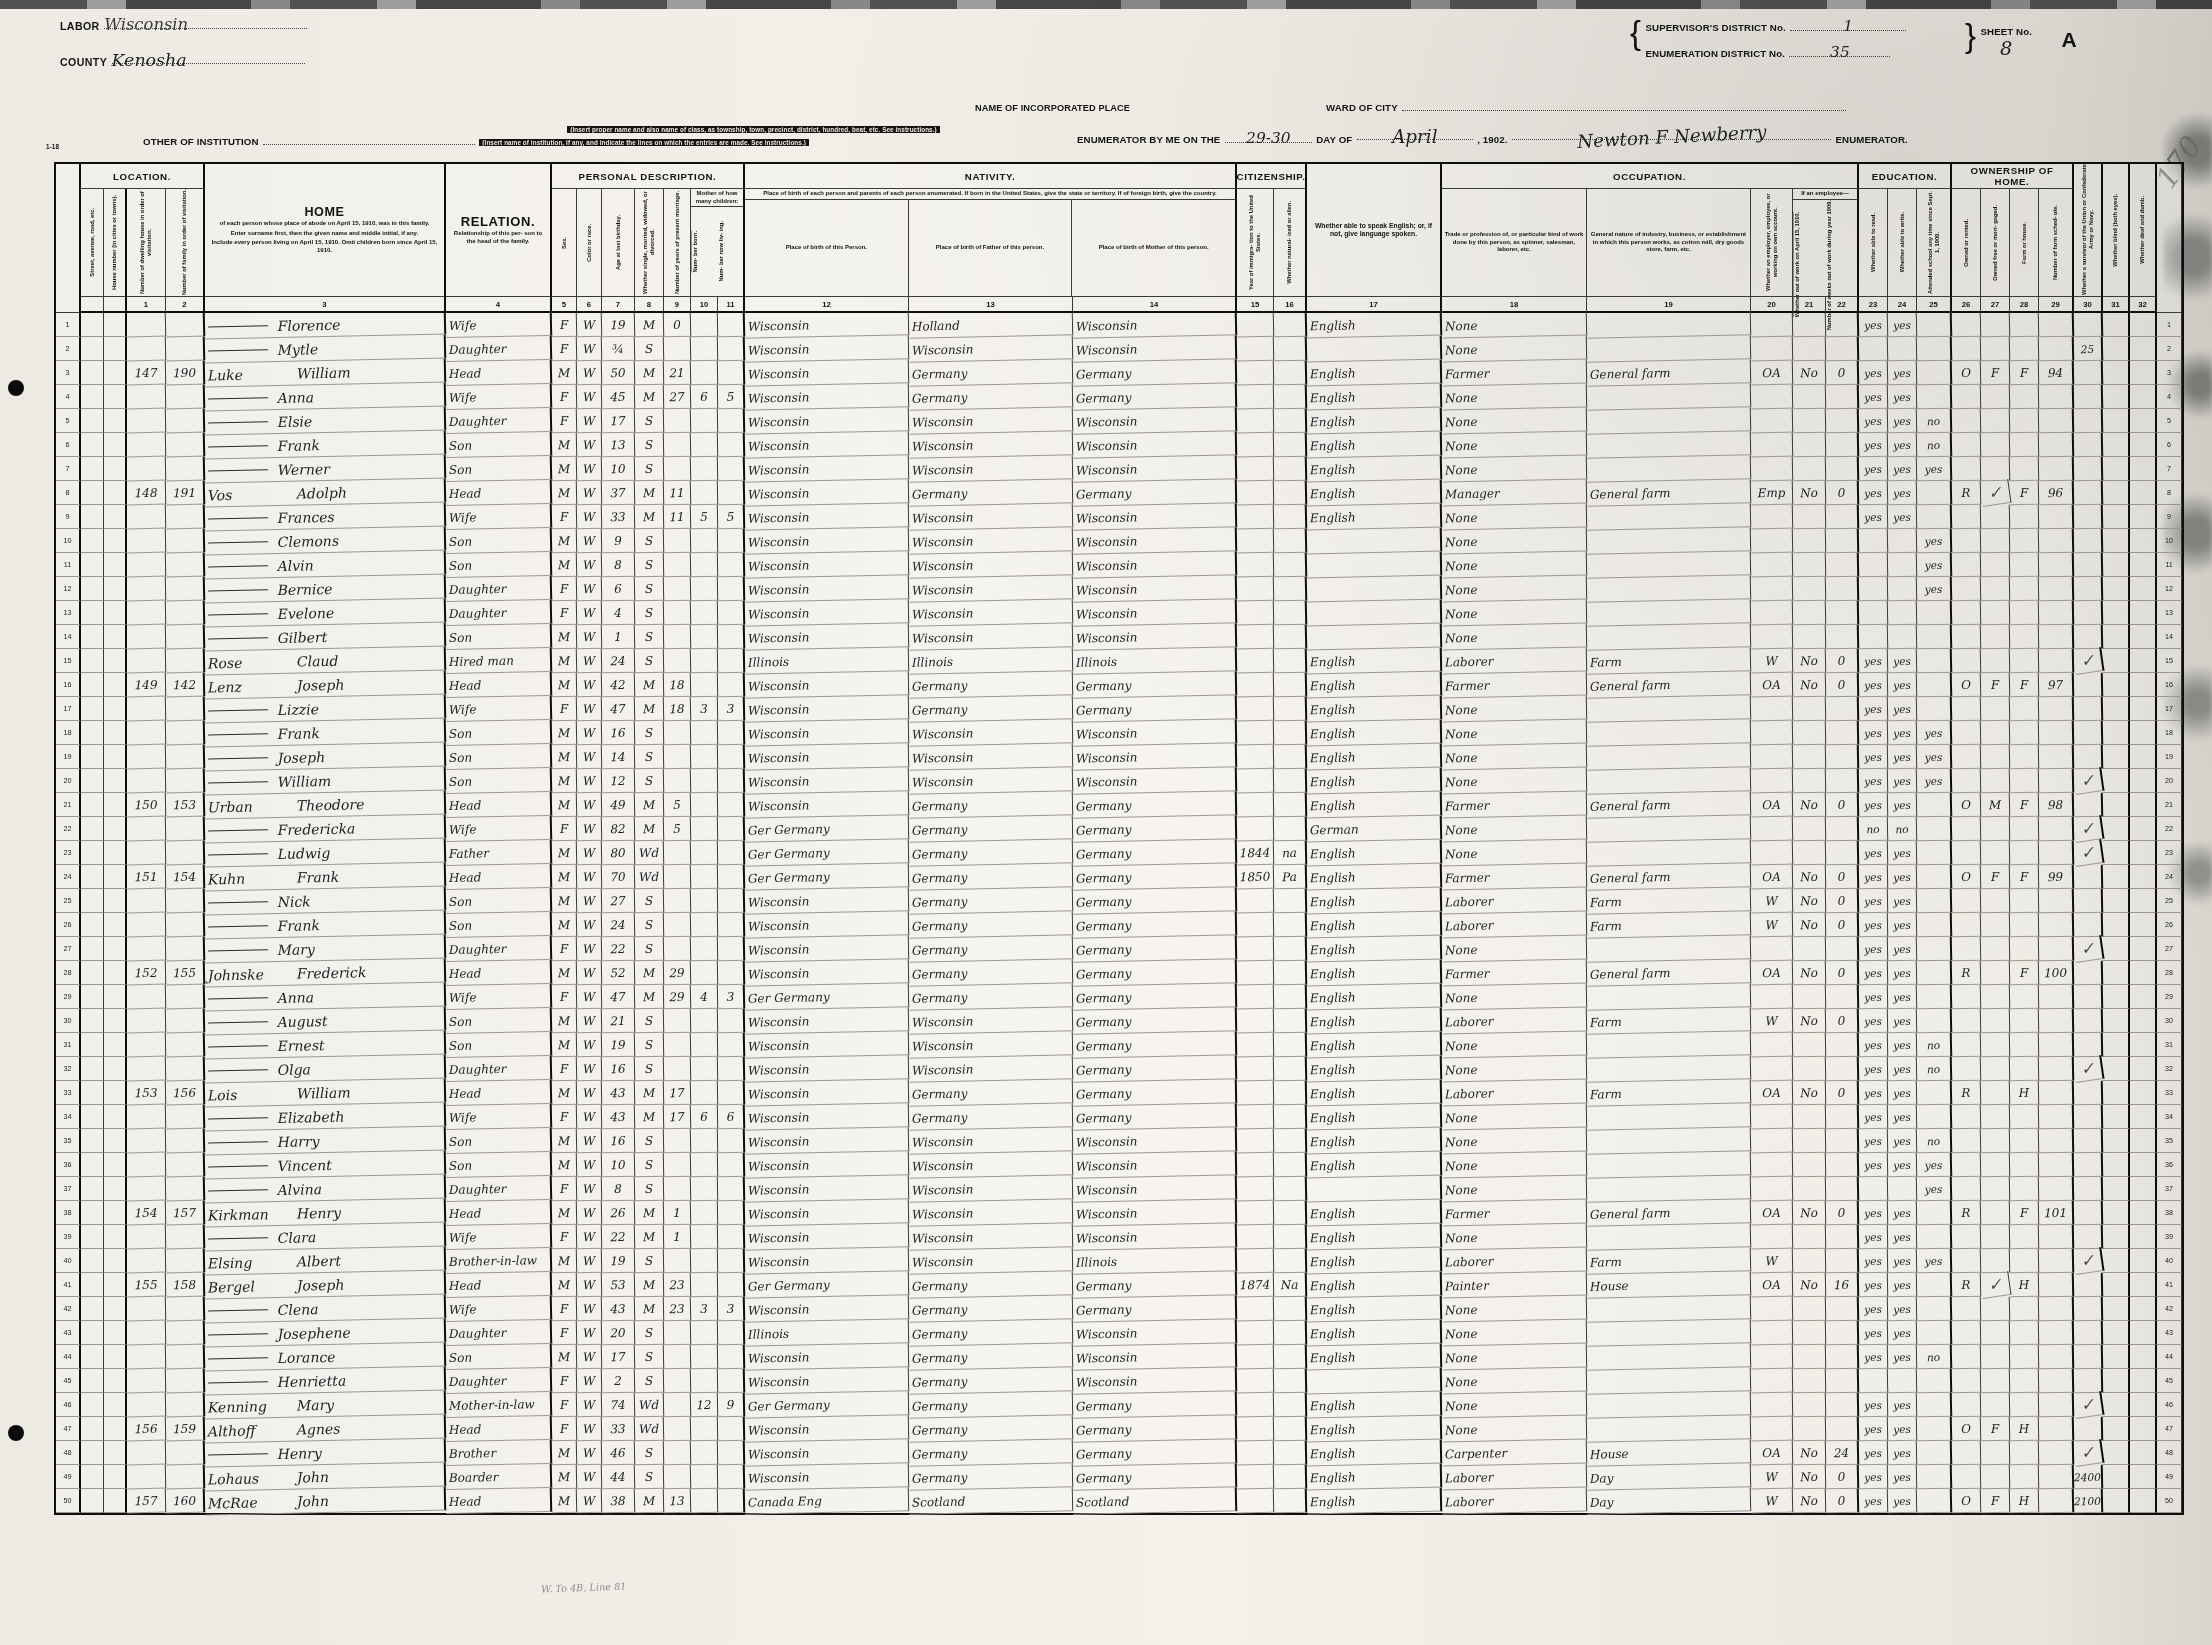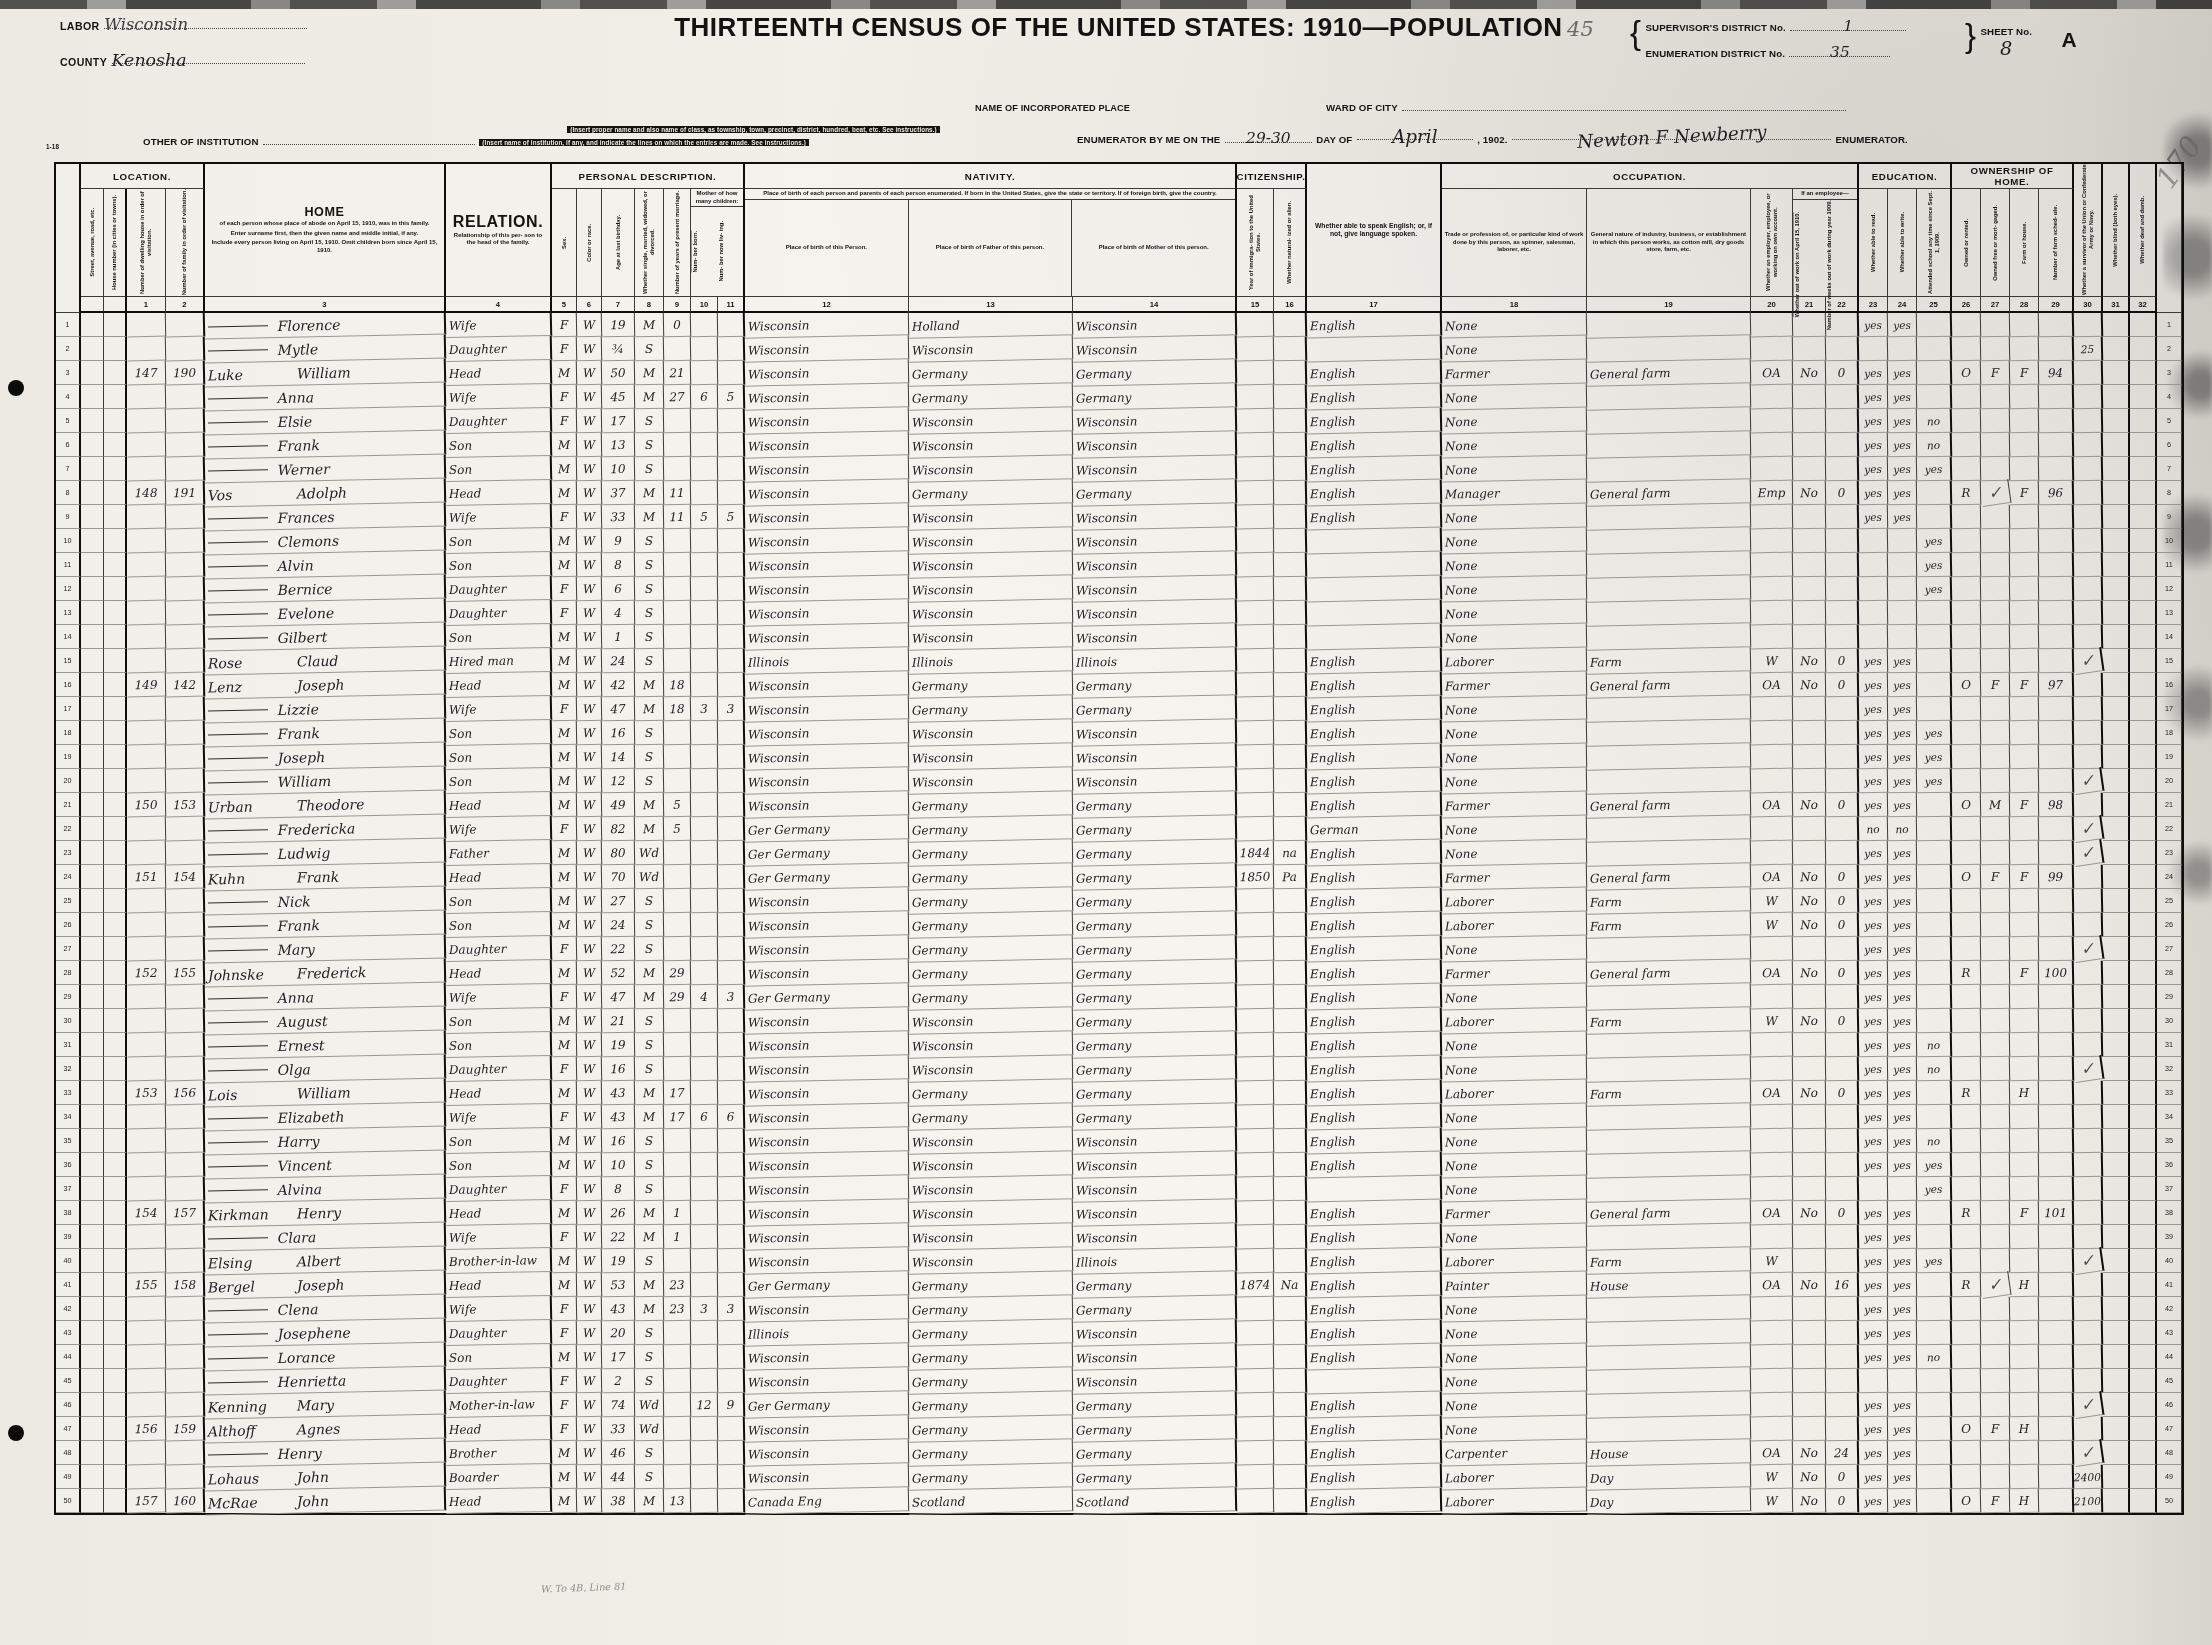--- a/index.html
+++ b/index.html
@@ -66,24 +66,20 @@
   <div class="pos" style="left:60px;top:15.4px;">
     <span class="lbl">LABOR</span>
     <span class="dots" style="width:203px;"><span class="hw" style="font-size:16.4px;color:#3a3a40;">Wisconsin</span></span>
   </div>
   <div class="pos" style="left:60px;top:50px;">
     <span class="lbl">COUNTY</span>
     <span class="dots" style="width:193px;"><span class="hw" style="font-size:17.4px;">Kenosha</span></span>
   </div>
 
   <div class="pos" style="left:579px;top:11.6px;width:1110px;text-align:center;">
-    <div>
-      <span class="title">THIRTEENTH CENSUS OF THE UNITED STATES: 1910—POPULATION</span>
-      <span class="pencil" style="font-size:21px;">45</span>
-    </div>
   </div>
 
   <div class="pos" style="left:1630px;top:13.5px;">
     <span class="brace">{</span>
     <span style="display:inline-block;vertical-align:middle;">
       <div>
         <span class="tiny" style="font-size:9.7px;">SUPERVISOR'S DISTRICT No.</span>
         <span class="dots" style="width:116px;text-align:center;"><span class="hw" style="font-size:15.4px;">1</span></span>
       </div>
       <div style="margin-top:7.7px;">
@@ -160,21 +156,21 @@
         <div class="c hdr bR" style="grid-area: 1 / 6 / span 2 / span 1;">
           <div style="padding:1.9px;">
             <div class="gt" style="font-size:12.6px;">HOME</div>
             <div class="hsm">of each person whose place of abode on April 15, 1910, was in this family.</div>
             <div class="hsm">Enter surname first, then the given name and middle initial, if any.</div>
             <div class="hsm">Include every person living on April 15, 1910.  Omit children born since April 15, 1910.</div>
           </div>
         </div>
         <div class="c hdr bR" style="grid-area: 1 / 7 / span 2 / span 1;">
           <div style="padding:1.9px;">
-            <div class="gt" style="font-size:16px;">RELATION.</div>
+            <div class="gt" style="font-size:13px;">RELATION.</div>
             <div class="hsm">Relationship of this per- son to the head of the family.</div>
           </div>
         </div>
         <div class="c hdr" style="grid-area: 2 / 2 / span 1 / span 1;">
           <div class="rot">Street, avenue, road, etc.</div>
         </div>
         <div class="c hdr bR" style="grid-area: 2 / 3 / span 1 / span 1;">
           <div class="rot">House number (in cities or towns).</div>
         </div>
         <div class="c hdr" style="grid-area: 2 / 4 / span 1 / span 1;">

